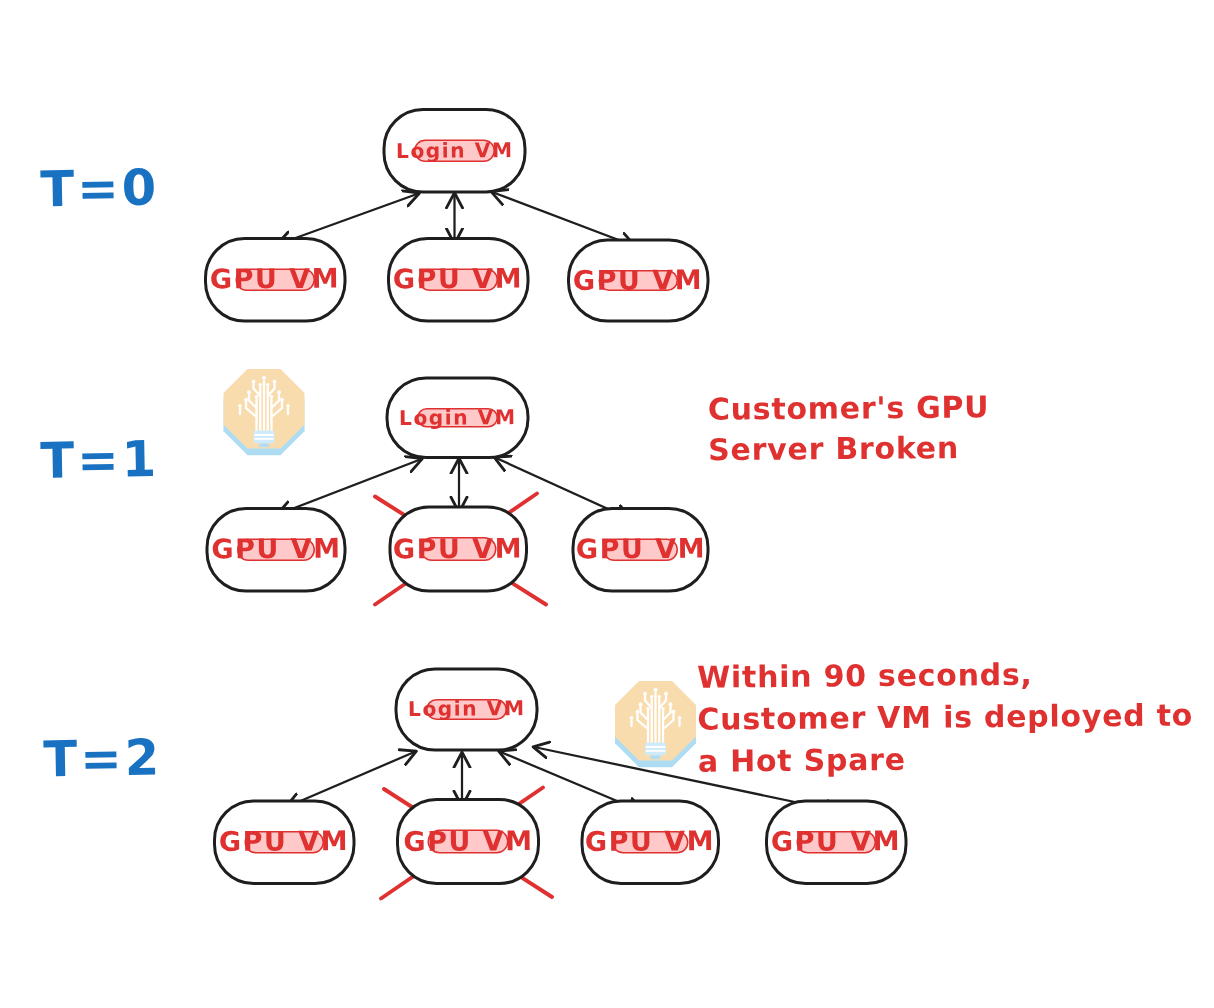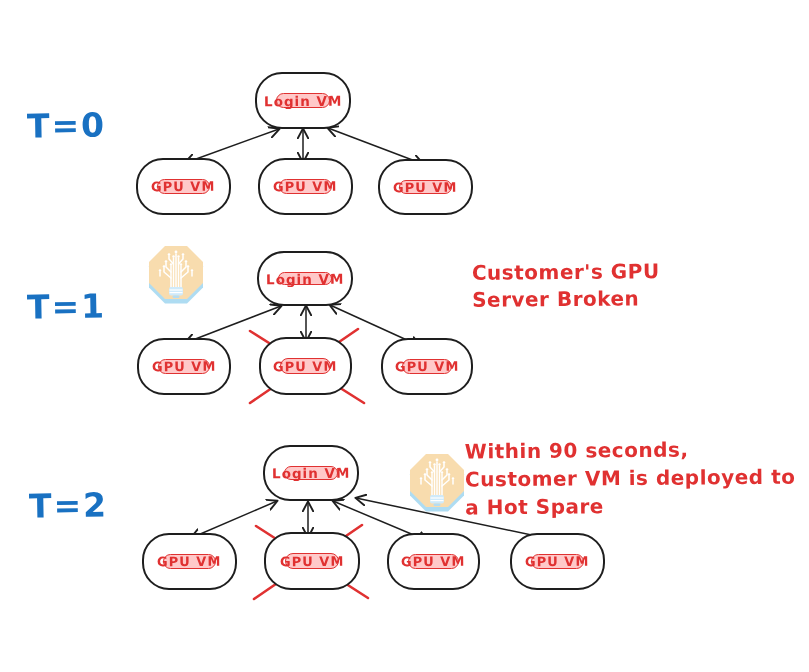--- a/index.html
+++ b/index.html
@@ -22,21 +22,21 @@
   .node{
     border:2.5px solid #1e1e1e;border-radius:27px;background:#ffffff;
     padding:19px;box-sizing:border-box;
   }
   .node-inner{
     width:100%;height:100%;background:#ffc9c9;border:1.6px solid #e03131;
     border-radius:9px;display:flex;align-items:center;justify-content:center;
     box-sizing:border-box;
   }
   .node-label{
-    color:#e03131;font-size:13px;font-weight:600;letter-spacing:1px;
+    color:#e03131;font-size:18px;font-weight:600;letter-spacing:1px;
     transform:rotate(-0.5deg);white-space:nowrap;
   }
   .login .node-label{font-size:13.5px;}
   
   #t0-login{left:255px;top:72px;width:96px;height:57px;}
   #t0-gpu0{left:136px;top:158px;width:95px;height:57px;}
   #t0-gpu1{left:258px;top:158px;width:95px;height:57px;}
   #t0-gpu2{left:378px;top:159px;width:95px;height:56px;}
   
   #t1-login{left:257px;top:251px;width:96px;height:55px;}

